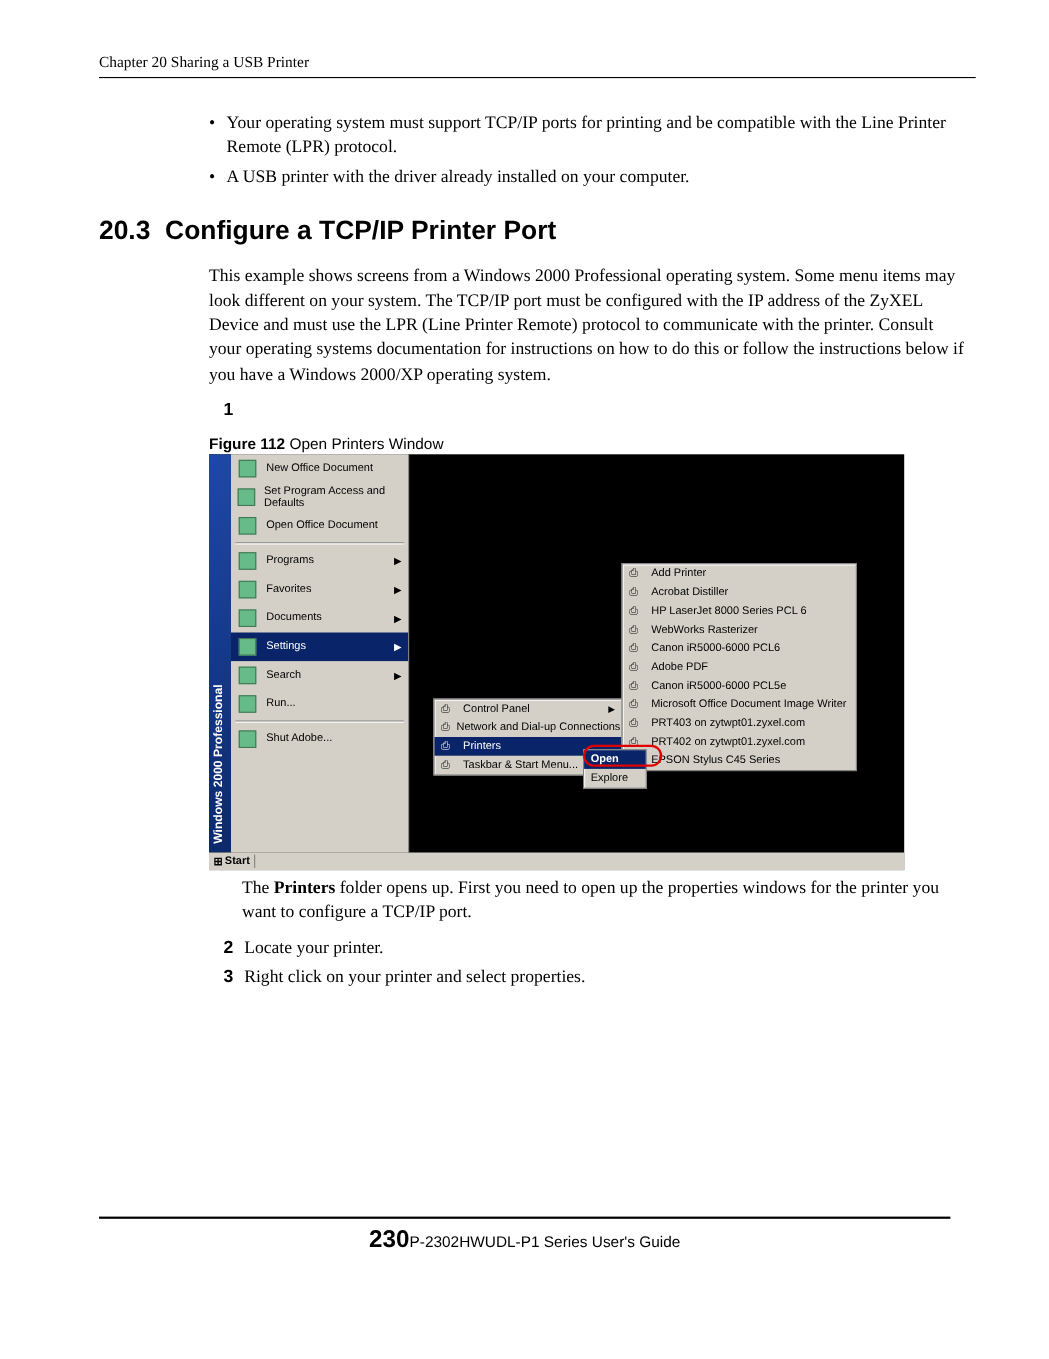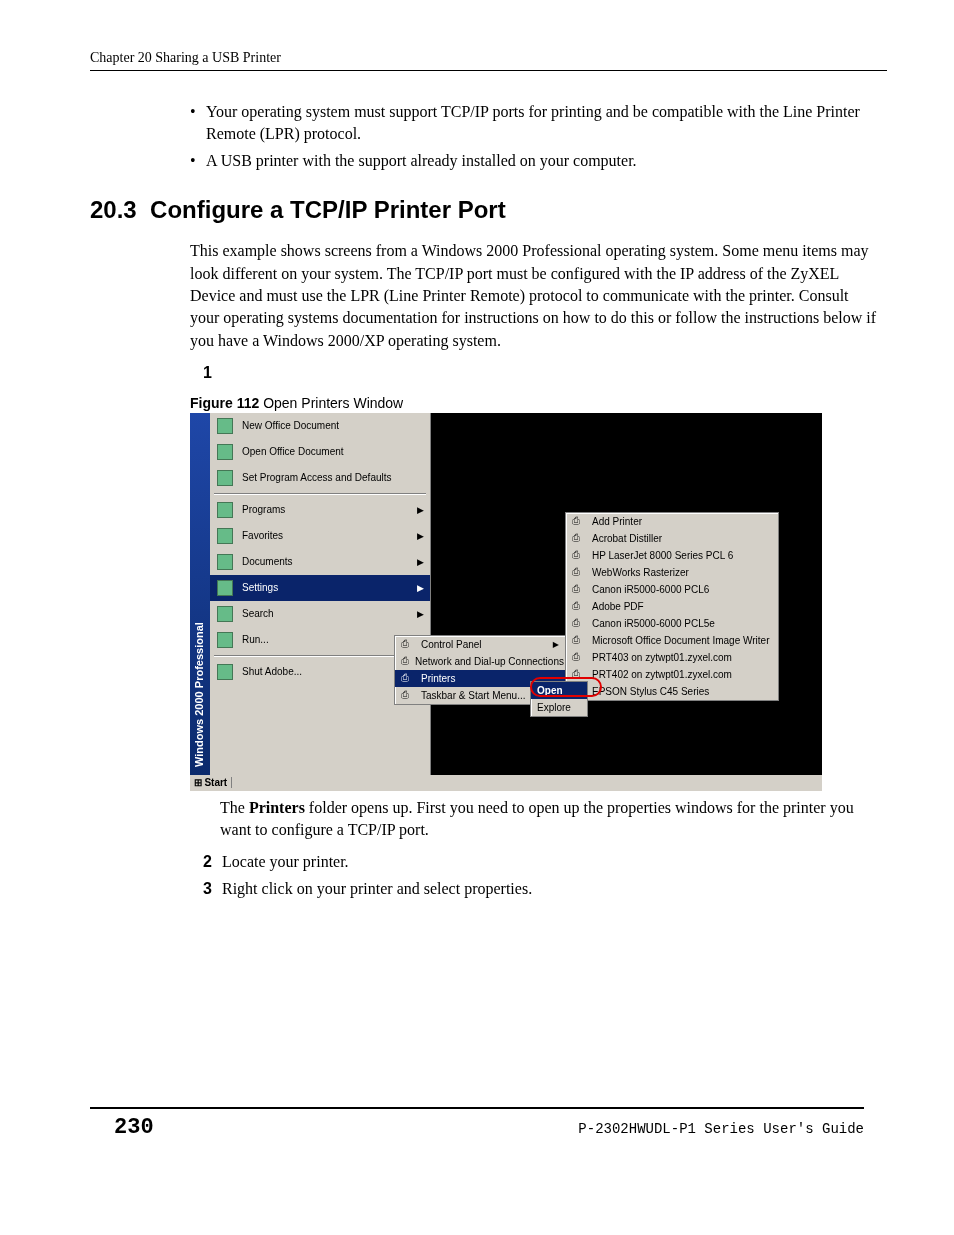--- a/index.html
+++ b/index.html
@@ -109,21 +109,21 @@
     white-space: nowrap;
     font-size: 11px;
     font-weight: bold;
   }
   .w2k-strip .pro { color: #fff; }
   .start-menu {
     position: absolute;
     left: 20px;
     top: 0;
     bottom: 16px;
-    width: 220px;
+    width: 161px;
     background: #d4d0c8;
     box-shadow: 1px 0 0 #808080;
   }
   .sm-item {
     display: flex;
     align-items: center;
     height: 26px;
     padding: 0 6px;
     color: #000;
   }
@@ -176,23 +176,22 @@
     position: absolute;
     bottom: 40px;
     left: 90px; right: 90px;
   }
   .footer-hr {
     border: none;
     border-top: 2px solid #000;
     margin-bottom: 6px;
   }
   .footer-row {
-    display: flex; justify-content: space-between; align-items: baseline;
-    font-family: Liberation Mono, monospace;
-    margin-left: 24px;
+    display: flex; justify-content: center; align-items: baseline;
+    font-family: Liberation Sans, sans-serif;
   }
   .footer-row .pg { font-weight: bold; font-size: 22px; }
   .footer-row .guide { font-size: 14px; }
   
   .sq { width:14px; height:14px; background:#6b8; border:1px solid #475; }
 </style>
 </head>
 <body>
 
 <div class="page">
@@ -200,21 +199,21 @@
   <hr class="hr">
 
   <div class="indent">
     <ul class="bullet-list">
       <li>
           <span class="dot">•</span>
           <span>Your operating system must support TCP/IP ports for printing and be compatible with the Line Printer Remote (LPR) protocol.</span>
         </li>
       <li>
           <span class="dot">•</span>
-          <span>A USB printer with the support already installed on your computer.</span>
+          <span>A USB printer with the driver already installed on your computer.</span>
         </li>
     </ul>
   </div>
 
   <h2 class="section-heading">
     <span>20.3</span>&nbsp;&nbsp;<span>Configure a TCP/IP Printer Port</span>
   </h2>
 
   <div class="indent">
     <p class="body-p">This example shows screens from a Windows 2000 Professional operating system. Some menu items may look different on your system. The TCP/IP port must be configured with the IP address of the ZyXEL Device and must use the LPR (Line Printer Remote) protocol to communicate with the printer. Consult your operating systems documentation for instructions on how to do this or follow the instructions below if you have a Windows 2000/XP operating system.</p>
@@ -241,27 +240,27 @@
             <div class="sm-item">
               <span class="ico">
                 <span class="sq"></span>
               </span>
               <span>New Office Document</span>
             </div>
             <div class="sm-item">
               <span class="ico">
                 <span class="sq"></span>
               </span>
+              <span>Set Program Access and Defaults</span>
+            </div>
+            <div class="sm-item">
+              <span class="ico">
+                <span class="sq"></span>
+              </span>
               <span>Open Office Document</span>
-            </div>
-            <div class="sm-item">
-              <span class="ico">
-                <span class="sq"></span>
-              </span>
-              <span>Set Program Access and Defaults</span>
             </div>
           </div>
         <div class="sm-sep"></div>
         <div id="sm-mid">
             <div class="sm-item">
               <span class="ico">
                 <span class="sq"></span>
               </span>
               <span>Programs</span>
               <span class="arrow">▶</span>

